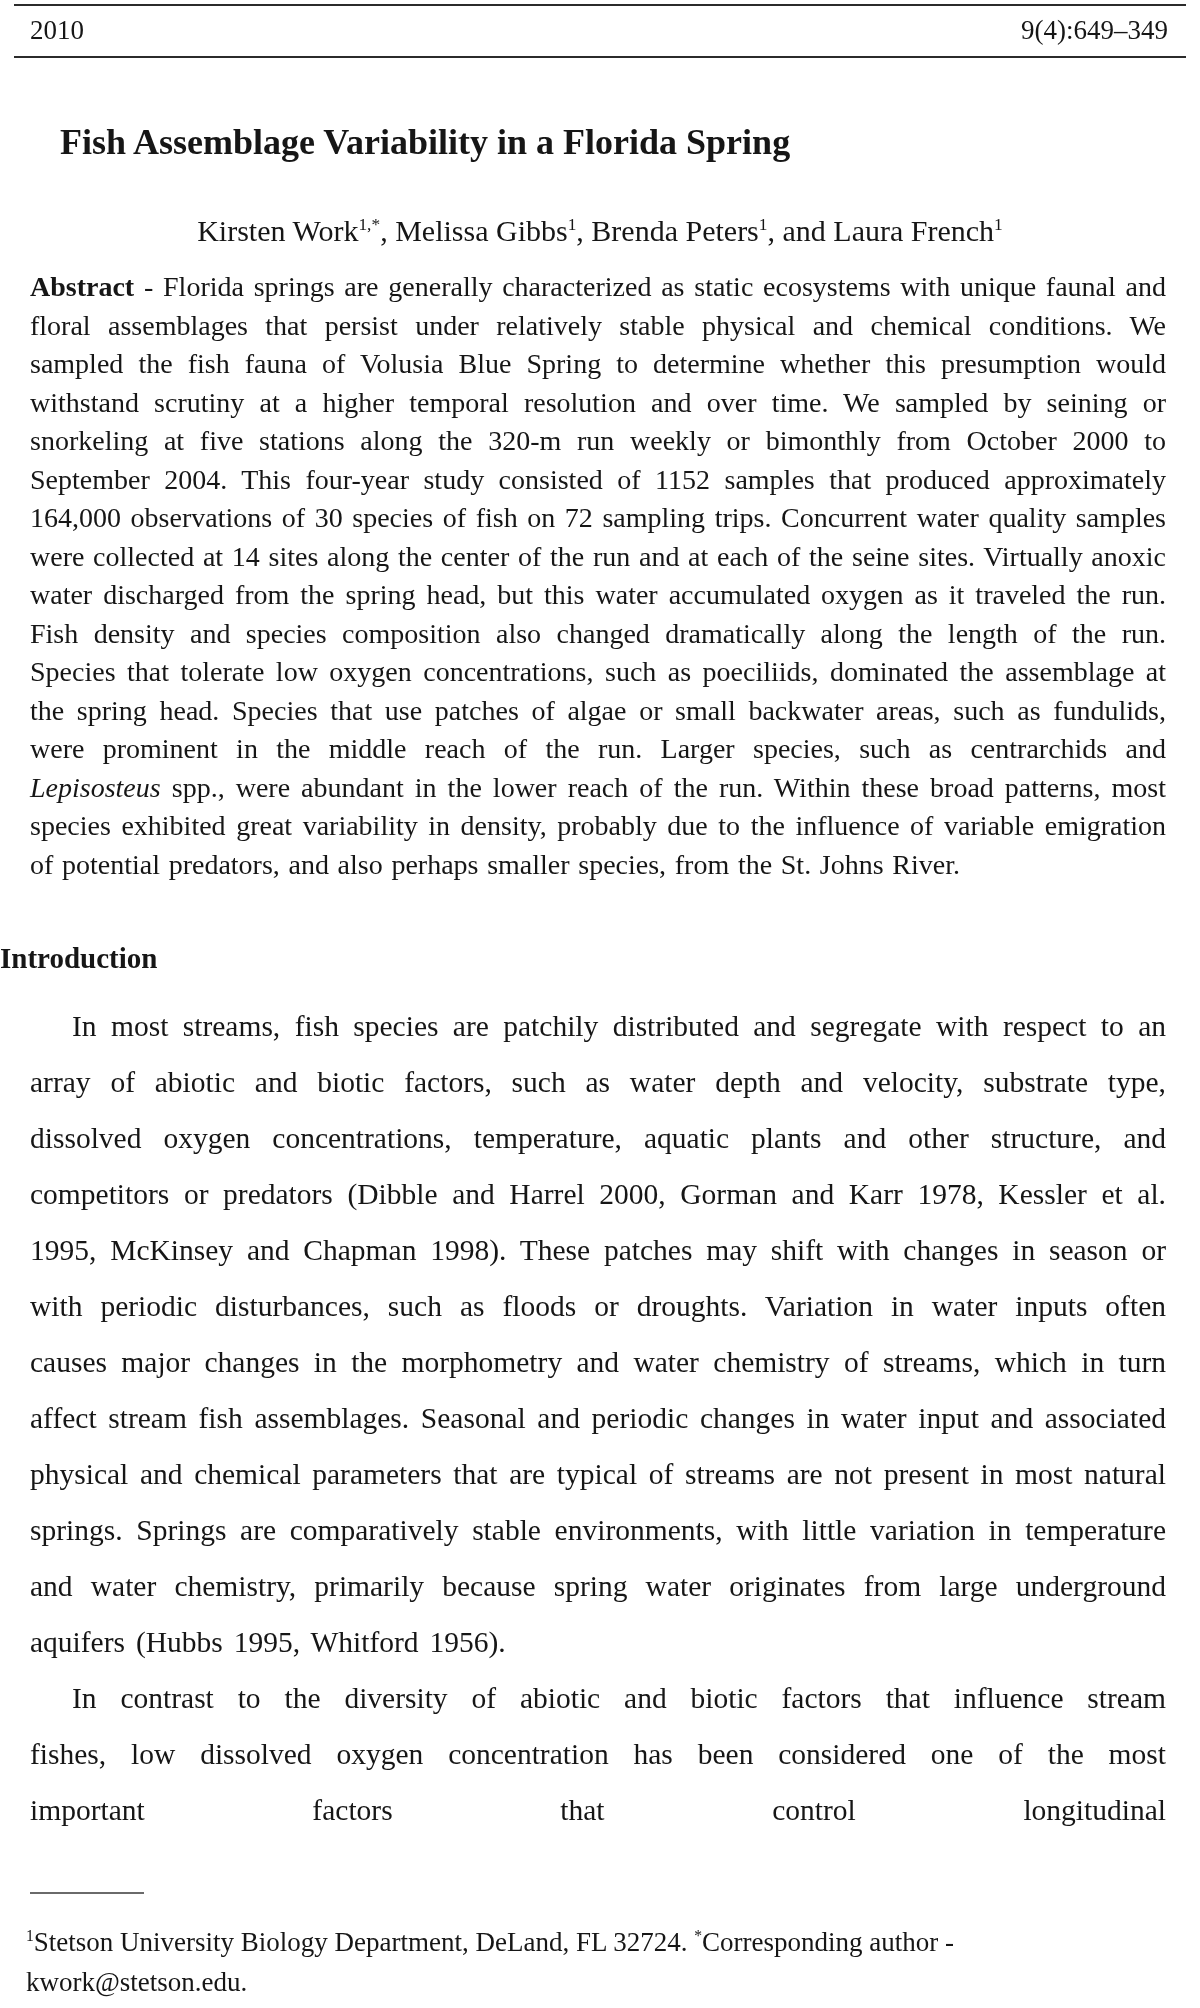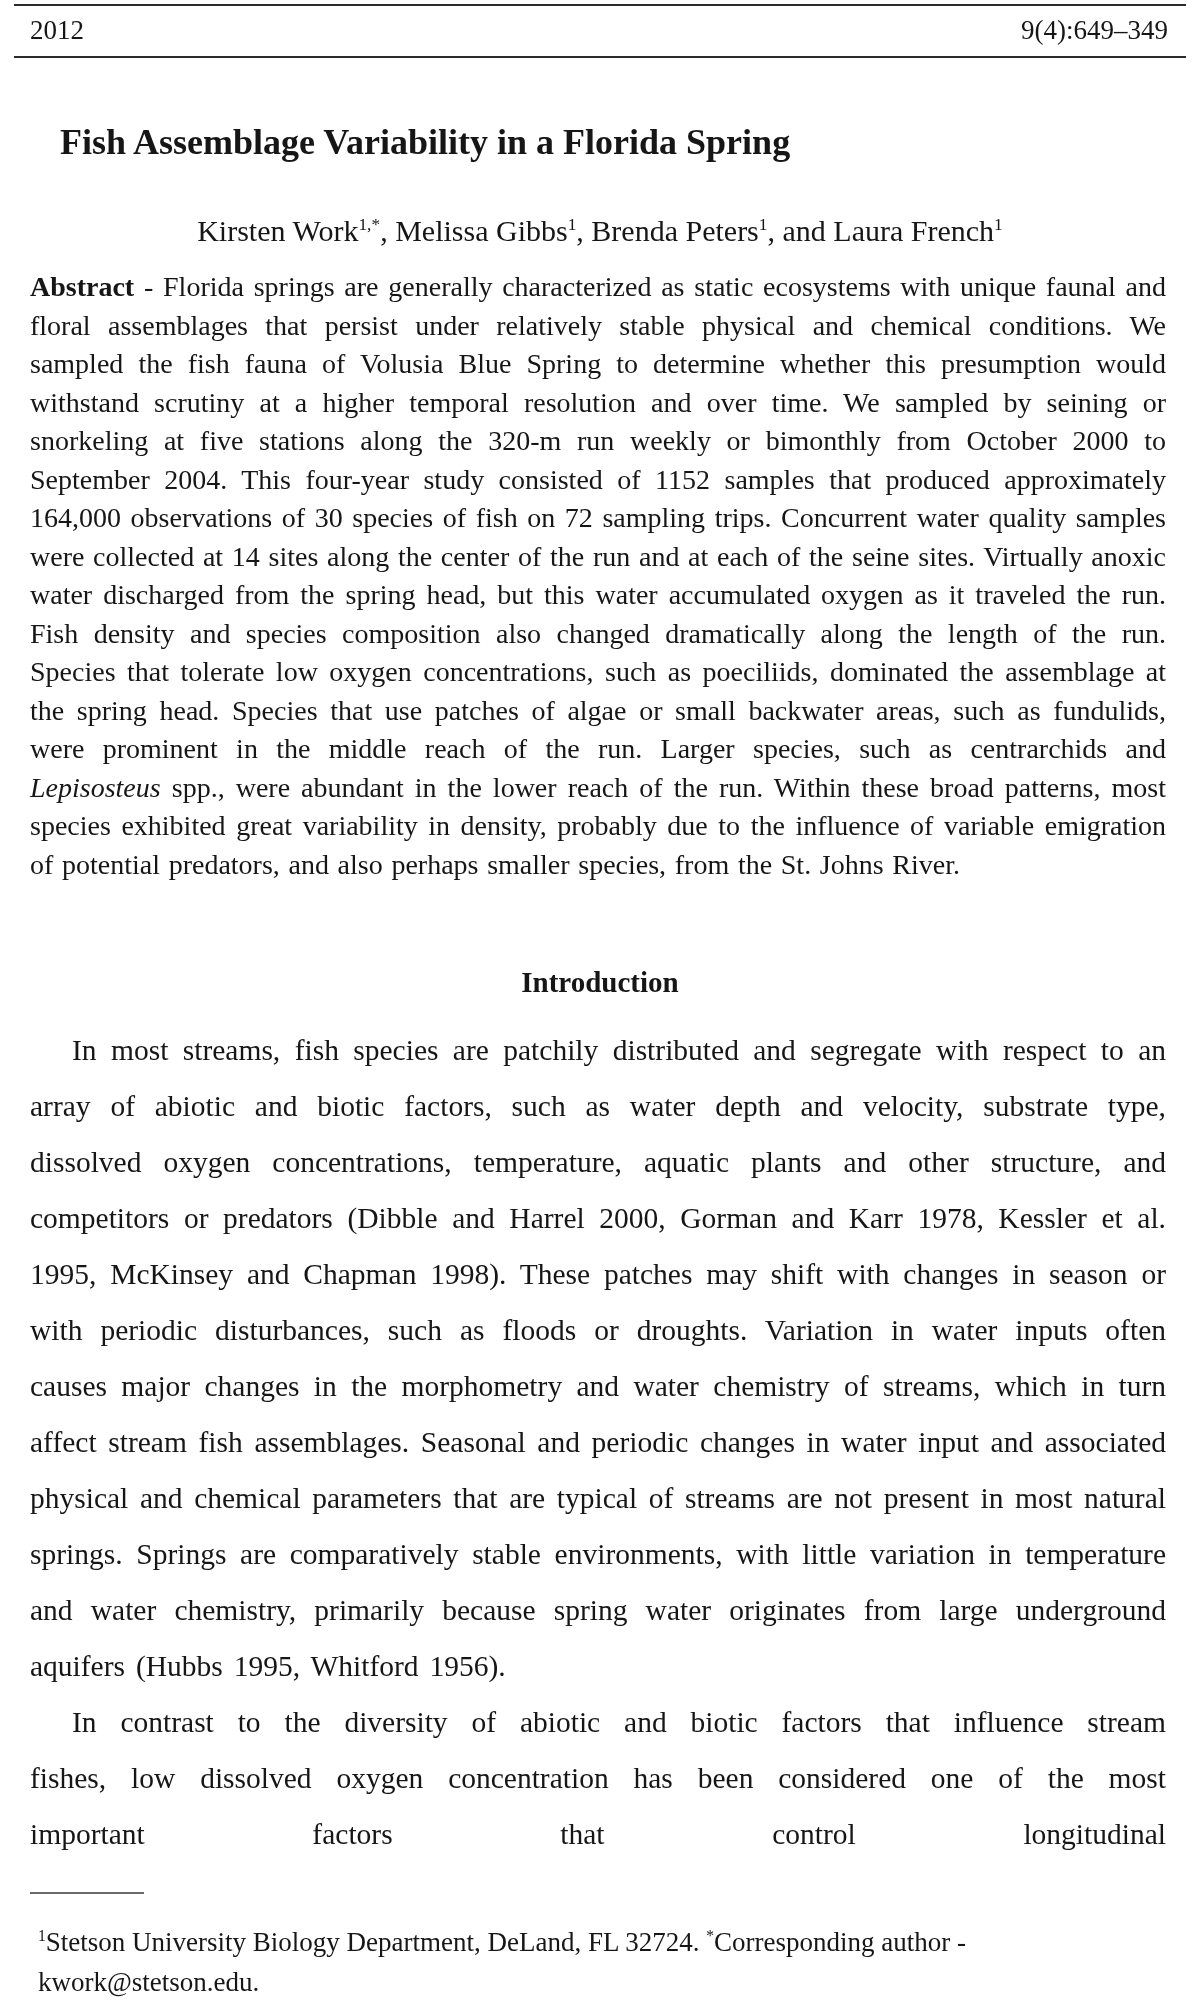--- a/index.html
+++ b/index.html
@@ -49,22 +49,21 @@
   .abstract {
     margin: 18px 34px 0 30px;
     font-size: 28px;
     line-height: 38.5px;
     text-align: justify;
     word-spacing: 0.06em;
   }
   .abstract-label { font-weight: bold; }
   .italic { font-style: italic; }
   .section-heading {
-    margin: 80px 0 0 0;
-    text-align: center;
+    margin: 56px 0 0 0;
     font-size: 29px;
     font-weight: bold;
     line-height: 36px;
   }
   .body-para {
     margin: 0 34px 0 30px;
     font-size: 29.5px;
     line-height: 56px;
     text-align: justify;
     text-indent: 42px;
@@ -75,37 +74,37 @@
   .footnote-rule {
     position: absolute;
     left: 30px;
     bottom: 114px;
     width: 114px;
     height: 2px;
     background: #6a6a6a;
   }
   .footnote {
     position: absolute;
-    left: 38px;
+    left: 26px;
     right: 36px;
     bottom: 6px;
     font-size: 27px;
     line-height: 40px;
     text-align: left;
   }
 </style>
 </head>
 <body>
 
 <div class="page">
 
   <div class="rule rule-top"></div>
 
   <div class="journal-header">
-    <span>2012</span>
+    <span>2010</span>
     <span>9(4):649–349</span>
   </div>
 
   <div class="rule rule-bottom"></div>
 
   <h1 class="article-title">Fish Assemblage Variability in a Florida Spring</h1>
 
   <div class="authors-line">
     <span>Kirsten Work</span><sup>1,*</sup><span>, </span><span>Melissa Gibbs</span><sup>1</sup><span>, </span><span>Brenda Peters</span><sup>1</sup><span>, and </span><span>Laura French</span><sup>1</sup>
   </div>

